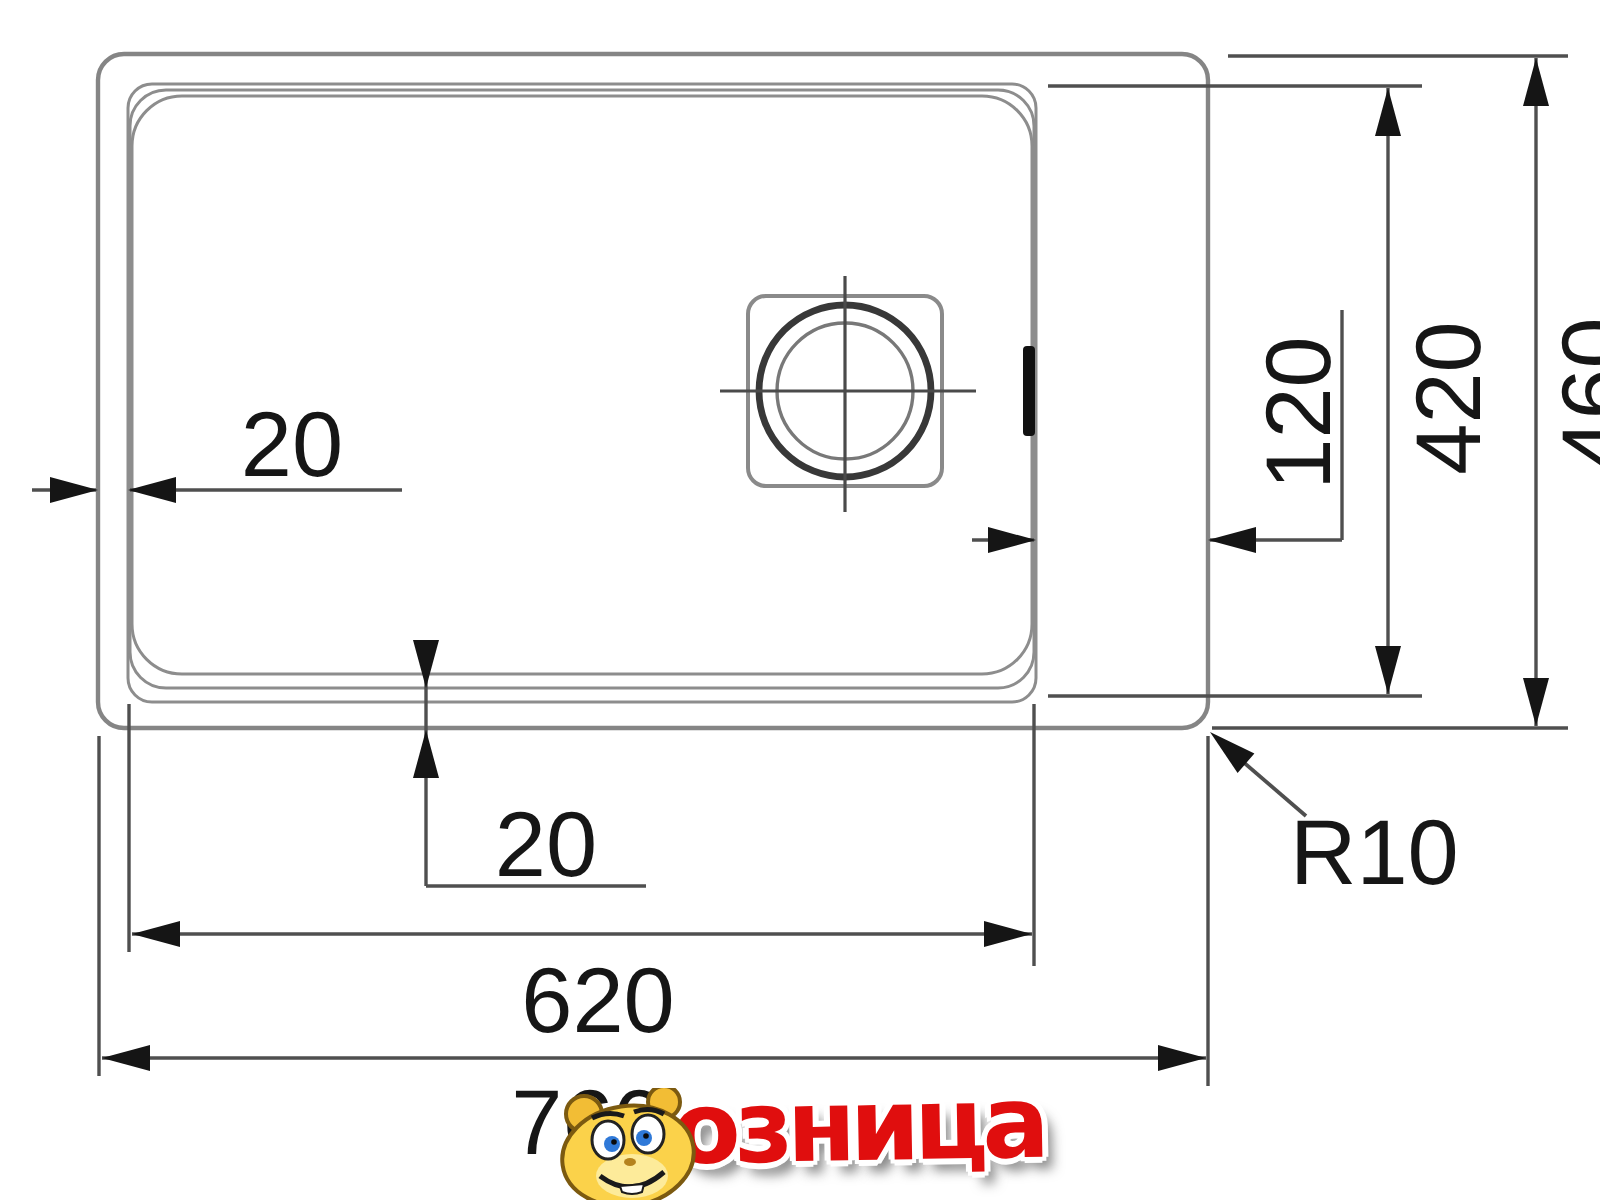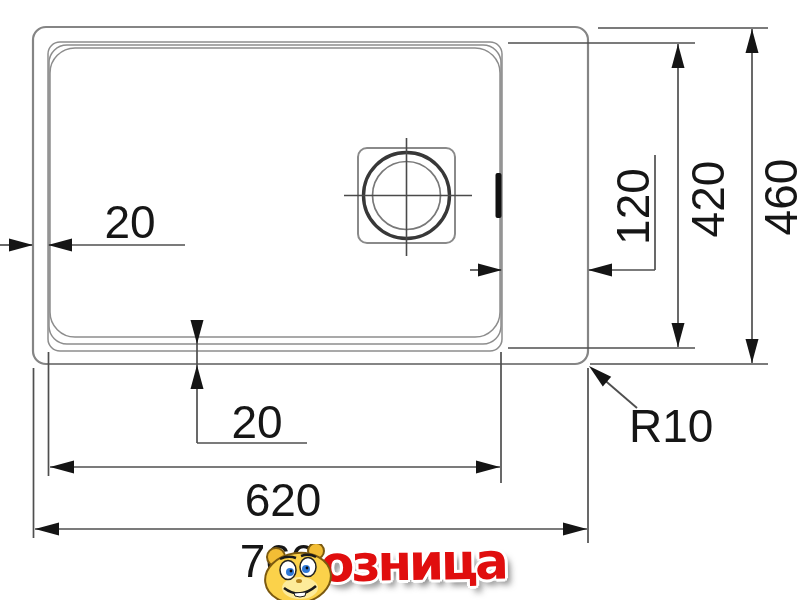--- a/index.html
+++ b/index.html
@@ -3,21 +3,21 @@
 <meta charset="utf-8">
 <style>
   html,body{margin:0;padding:0;}
   body{
     width:800px;height:600px;
     background:#ffffff;
     font-family:"Liberation Sans", sans-serif;
     position:relative;
     overflow:hidden;
   }
-  .stage{position:absolute;left:0;top:0;width:688px;height:600px;}
+  .stage{position:absolute;left:16px;top:0;width:688px;height:600px;}
   svg text{
     font-family:"Liberation Sans", sans-serif;
     fill:#161616;
   }
   .dim-text{font-size:46px;}
   .watermark{
     position:absolute;
     left:256px;top:534px;
     width:300px;height:66px;
     display:flex;align-items:flex-start;

